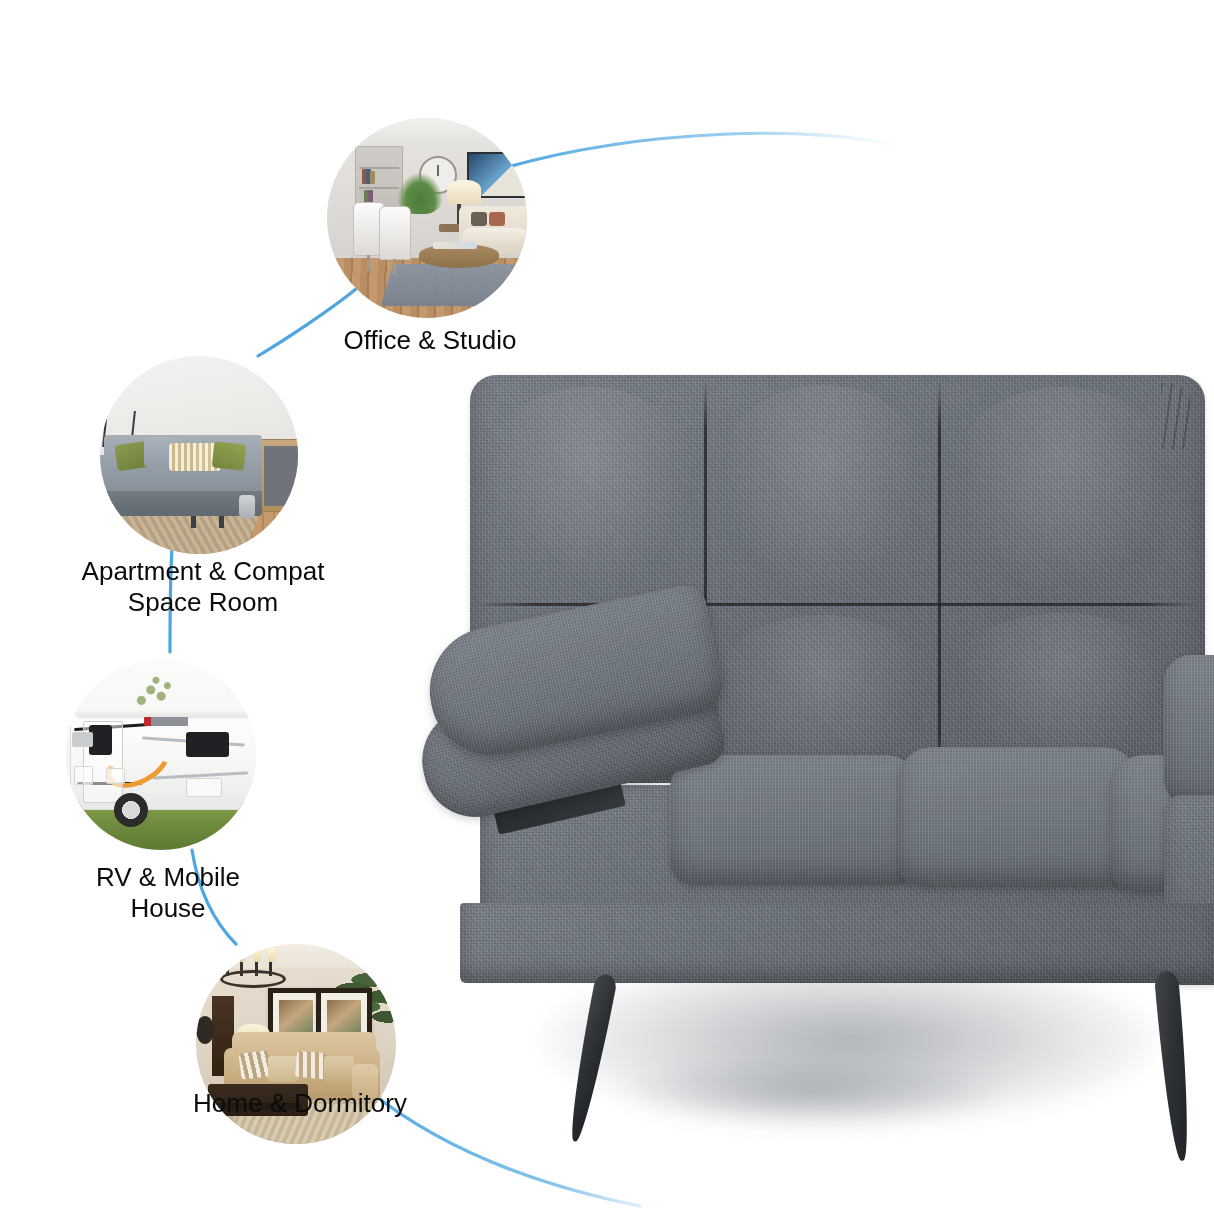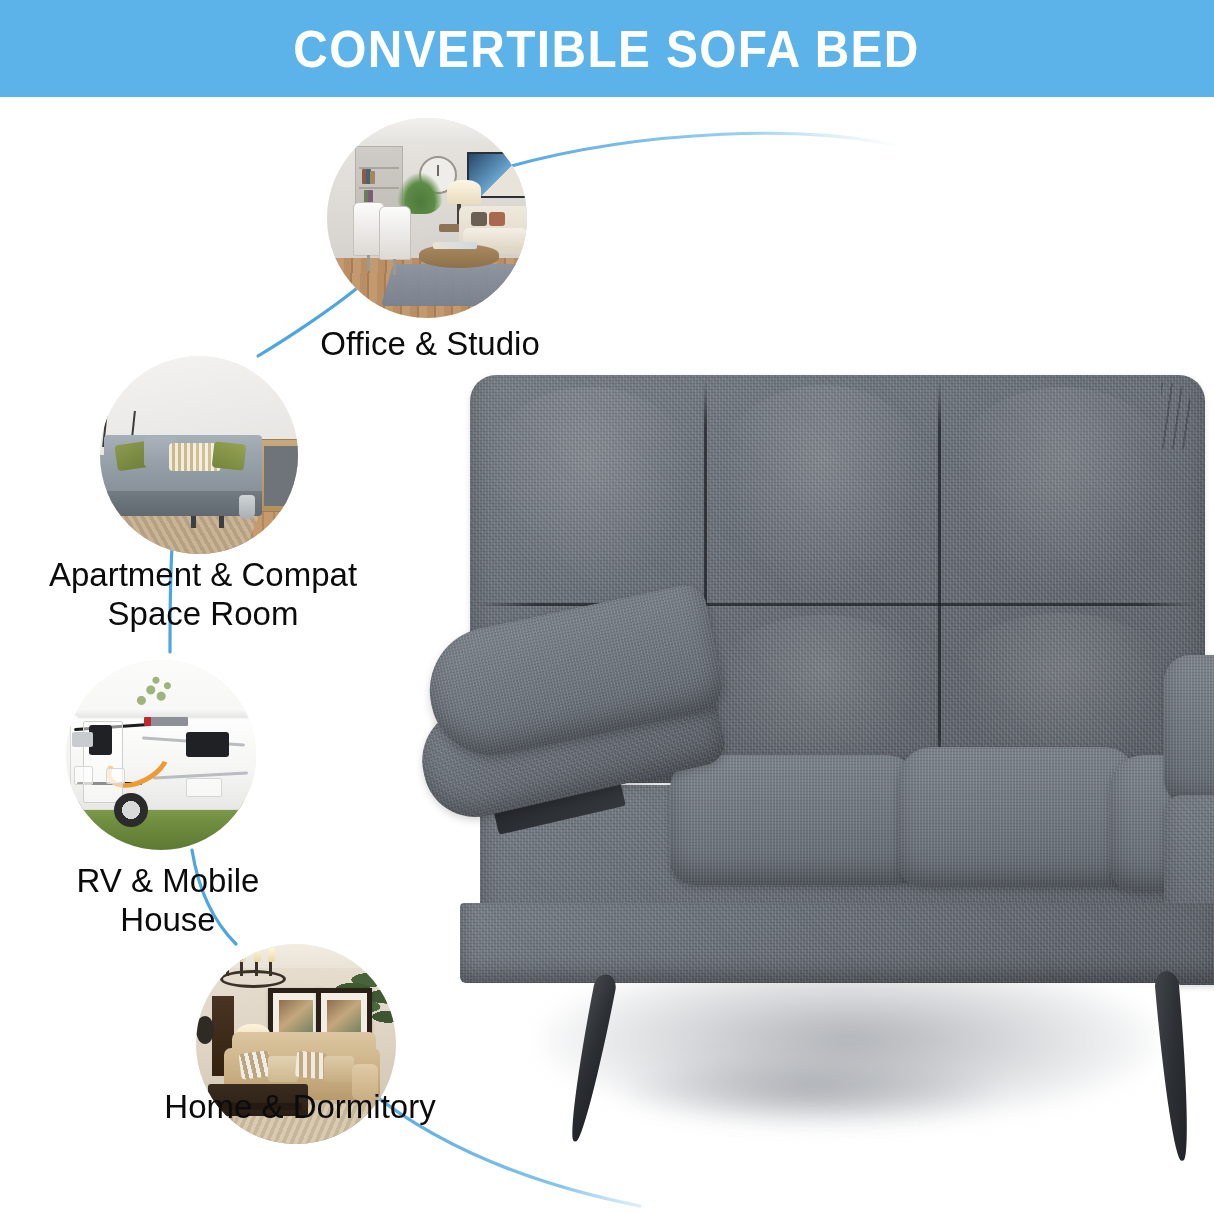--- a/index.html
+++ b/index.html
@@ -26,21 +26,21 @@
   .lines{position:absolute;left:0;top:0;width:1214px;height:1214px;pointer-events:none;}
 
   
   .feature{position:absolute;}
   .circ{
     position:absolute;border-radius:50%;overflow:hidden;
     background:#f2f2f2;
   }
   .cap{
     position:absolute;text-align:center;color:#0b0b0b;
-    font-size:33px;line-height:1.18;white-space:pre-line;font-weight:400;
+    font-size:26px;line-height:1.18;white-space:pre-line;font-weight:400;
   }
 
   
   #c-office{left:327px;top:118px;width:200px;height:200px;}
   #cap-office{left:240px;top:325px;width:380px;}
 
   
   #c-apartment{left:100px;top:356px;width:198px;height:198px;}
   #cap-apartment{left:8px;top:556px;width:390px;}
 
@@ -247,23 +247,20 @@
       background:radial-gradient(ellipse,rgba(110,116,124,.55),rgba(160,165,172,.18) 60%,transparent 75%);}
 
   .right-cush{position:absolute;border-radius:26px;
       box-shadow:inset 0 -10px 20px rgba(0,0,0,.2),0 2px 6px rgba(0,0,0,.15);}
 </style>
 </head>
 <body>
 
 <div class="stage">
 
-  <div class="banner">
-    <div class="banner-title">CONVERTIBLE SOFA BED</div>
-  </div>
 
   <svg class="lines" viewBox="0 0 1214 1214" width="1214" height="1214">
     <defs>
       <linearGradient id="fadeR" x1="0" y1="0" x2="1" y2="0">
         <stop offset="0%" stop-color="#4ea6e0" stop-opacity="1"></stop>
         <stop offset="62%" stop-color="#7cc0ea" stop-opacity=".75"></stop>
         <stop offset="100%" stop-color="#bfe0f6" stop-opacity="0"></stop>
       </linearGradient>
       <linearGradient id="fadeR2" x1="0" y1="0" x2="1" y2="0">
         <stop offset="0%" stop-color="#4ea6e0" stop-opacity=".95"></stop>

